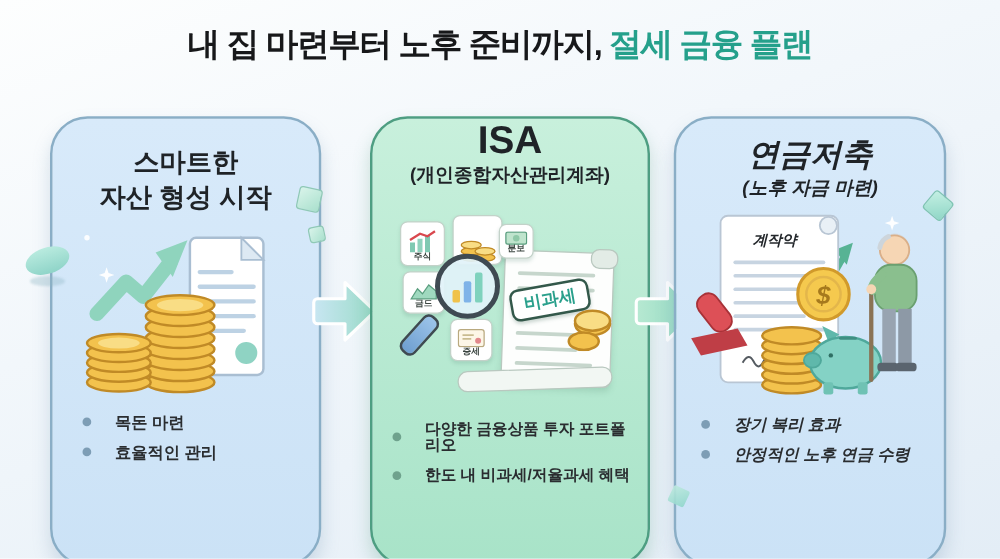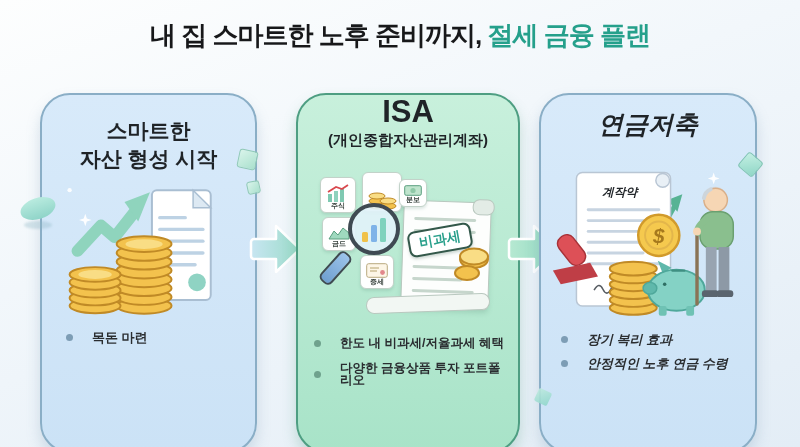--- a/index.html
+++ b/index.html
@@ -81,21 +81,21 @@
   .diamond{position:absolute;left:741px;top:155px;width:17px;height:17px;transform:rotate(40deg);
     background:linear-gradient(135deg,#c4f0e3,#8fd6c6);border:1.5px solid #7fc4b2;border-radius:3px;}
   .shard{position:absolute;left:536px;top:390px;width:14px;height:14px;transform:rotate(25deg);
     background:linear-gradient(135deg,#bfeadf,#8fd6ca);border-radius:2px;opacity:.9;}
 </style>
 </head>
 <body>
 
 <div class="stage">
 
-  <h1 class="title"><span>내 집 스마트한 노후 준비까지, </span><span class="accent">절세 금융 플랜</span></h1>
+  <h1 class="title"><span>내 집 마련부터 노후 준비까지, </span><span class="accent">절세 금융 플랜</span></h1>
 
   <section class="card card-blue card1">
     <h2 class="card-title">
       <span>스마트한</span><br>
       <span>자산 형성 시작</span>
     </h2>
     <div class="illus">
       <svg viewBox="0 0 201 164" width="100%" height="100%">
         <circle cx="20" cy="22" r="2.2" fill="#fff" opacity=".9"></circle>
         <path d="M36,46 l1.6,4.8 L42.4,52.4 l-4.8,1.6 L36,58.8 l-1.6,-4.8 L29.6,52.4 l4.8,-1.6 Z" fill="#fff" opacity=".95"></path>
@@ -132,20 +132,24 @@
           <ellipse cx="46" cy="108" rx="26" ry="7.5"></ellipse>
           <ellipse cx="46" cy="108" rx="17" ry="4.5" fill="#f9dd85" stroke="none"></ellipse>
         </g>
       </svg>
     </div>
     <ul class="bullets">
       <li>
           <span class="dot dot-blue"></span>
           <span>목돈 마련</span>
         </li>
+      <li>
+          <span class="dot dot-blue"></span>
+          <span>효율적인 관리</span>
+        </li>
     </ul>
   </section>
 
   <svg class="flow-arrow flow1" viewBox="0 0 54 56">
     <defs>
       <linearGradient id="gradA1" x1="0" y1="0" x2="1" y2="0">
         <stop offset="0" stop-color="#c8e6f2"></stop>
           <stop offset="1" stop-color="#9adbc8"></stop>
       </linearGradient>
     </defs>
@@ -223,41 +227,42 @@
 
       <svg class="coins2" width="40" height="34" viewBox="0 0 40 34">
         <ellipse cx="22" cy="12" rx="14" ry="9" fill="#f3c24d" stroke="#c08a26" stroke-width="2"></ellipse>
         <ellipse cx="22" cy="9.5" rx="14" ry="8" fill="#f9dd85" stroke="#c08a26" stroke-width="2"></ellipse>
         <ellipse cx="15" cy="26" rx="12" ry="7" fill="#f3c24d" stroke="#c08a26" stroke-width="2"></ellipse>
       </svg>
     </div>
     <ul class="bullets">
       <li>
           <span class="dot dot-green"></span>
+          <span>다양한 금융상품 투자 포트폴리오</span>
+        </li>
+      <li>
+          <span class="dot dot-green"></span>
           <span>한도 내 비과세/저율과세 혜택</span>
-        </li>
-      <li>
-          <span class="dot dot-green"></span>
-          <span>다양한 금융상품 투자 포트폴리오</span>
         </li>
     </ul>
   </section>
 
   <svg class="flow-arrow flow2" viewBox="0 0 54 56">
     <defs>
       <linearGradient id="gradA2" x1="0" y1="0" x2="1" y2="0">
         <stop offset="0" stop-color="#b7e9d2"></stop>
           <stop offset="1" stop-color="#8fd8c0"></stop>
       </linearGradient>
     </defs>
     <path d="M5,18 h22 V5 l24,23 -24,23 V38 H5 a3,3 0 0 1 -3,-3 V21 a3,3 0 0 1 3,-3 z" fill="url(#gradA2)" stroke="#ffffff" stroke-width="2.5" stroke-linejoin="round"></path>
   </svg>
 
   <section class="card card-blue card3">
     <h2 class="card-title">연금저축</h2>
+    <p class="card-subtitle">(노후 자금 마련)</p>
     <div class="illus">
       <svg viewBox="0 0 202 164" width="100%" height="100%">
         <path d="M168,2 l1.5,4.5 L174,8 l-4.5,1.5 L168,14 l-1.5,-4.5 L162,8 l4.5,-1.5 Z" fill="#fff" opacity=".95"></path>
         <circle cx="60" cy="6" r="2" fill="#fff" opacity=".9"></circle>
         <g>
           <polyline points="104,54 114,40 122,47 130,33" fill="none" stroke="#57b394" stroke-width="5" stroke-linecap="round" stroke-linejoin="round"></polyline>
           <polygon points="136,24 121,30 131,42" fill="#57b394"></polygon>
         </g>
         <g>
           <rect x="28" y="2" width="96" height="136" rx="6" fill="#ffffff" stroke="#b9c6d4" stroke-width="1.5"></rect>

